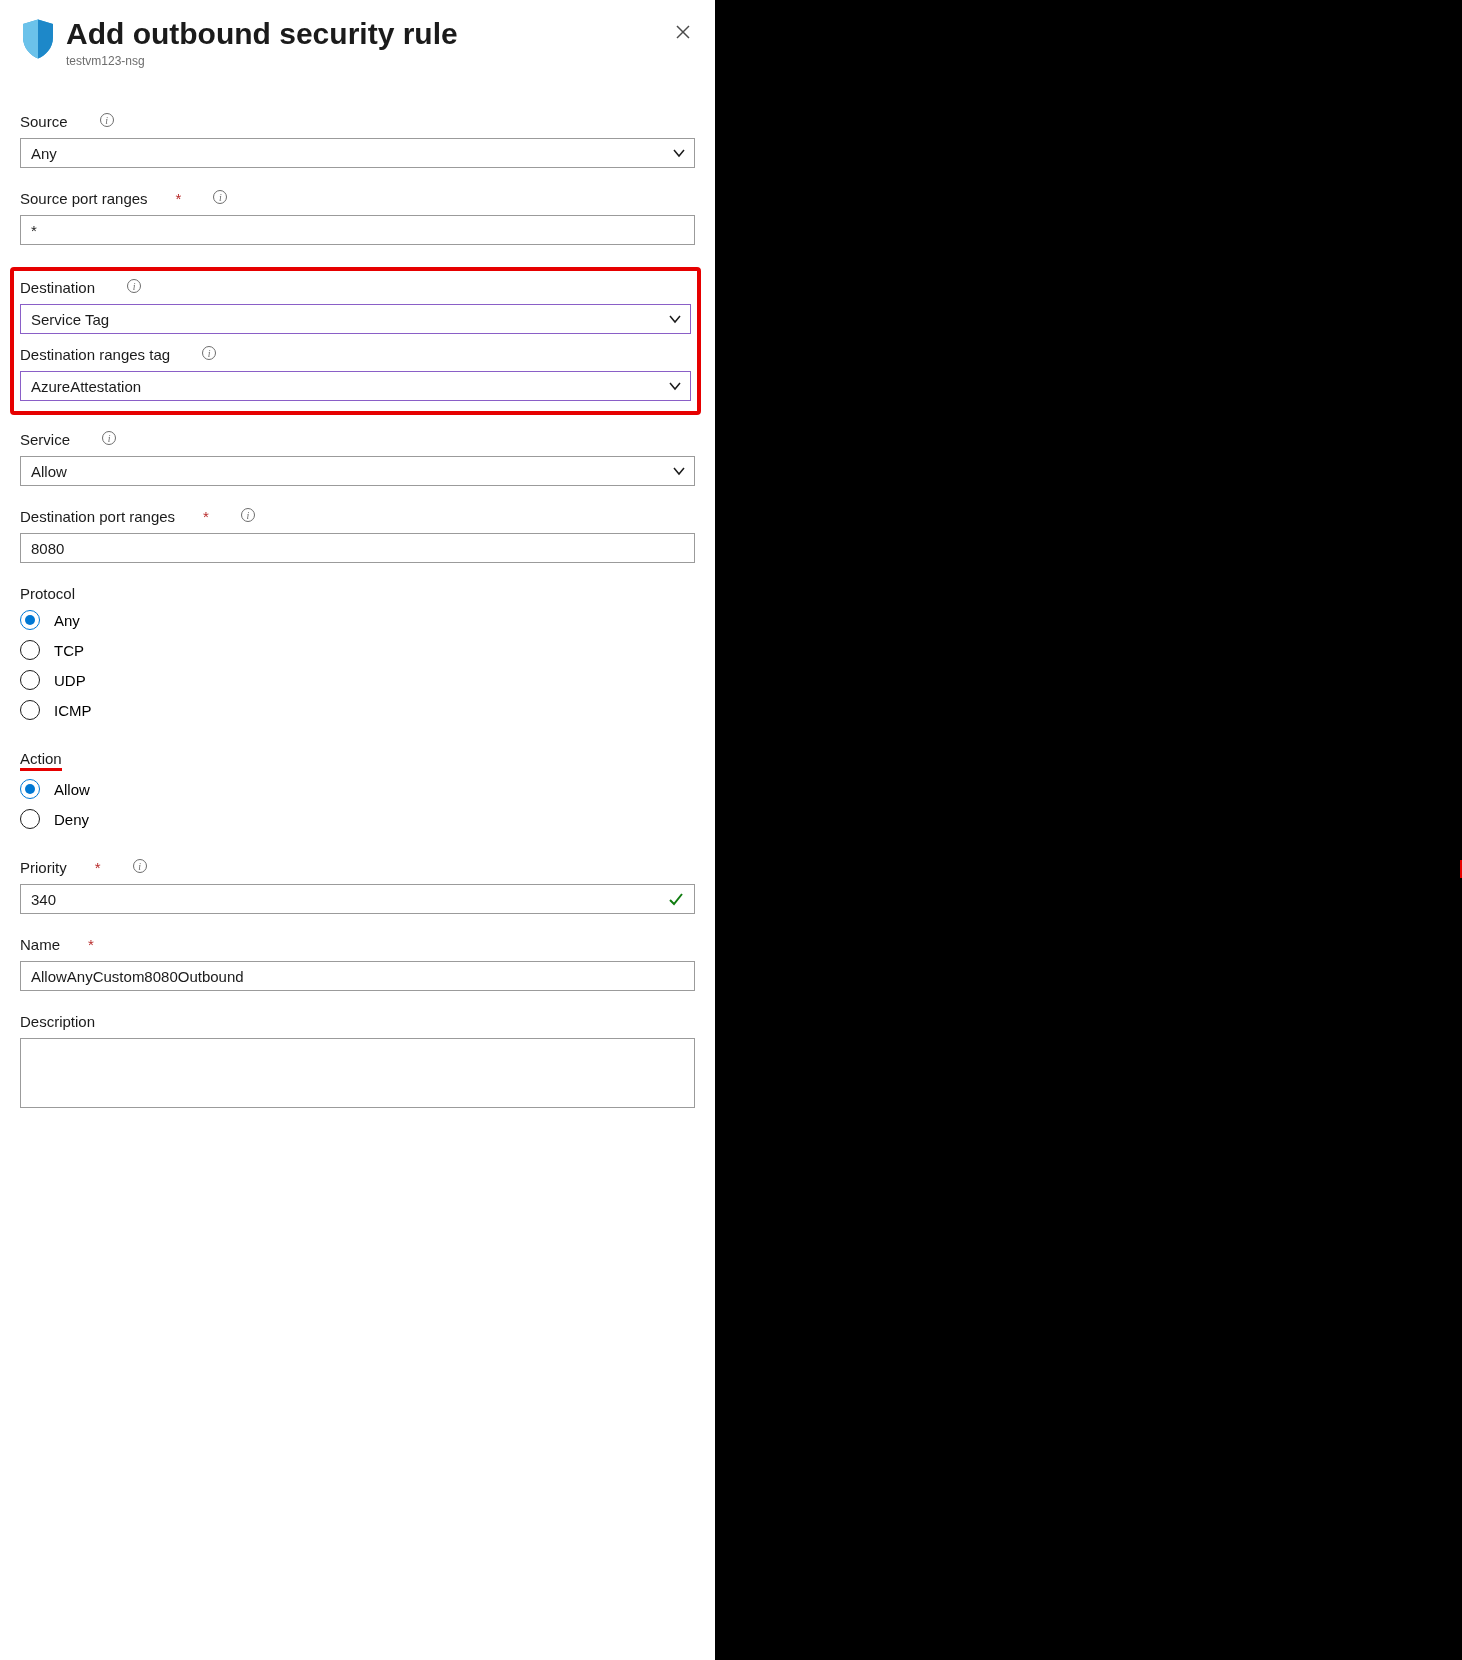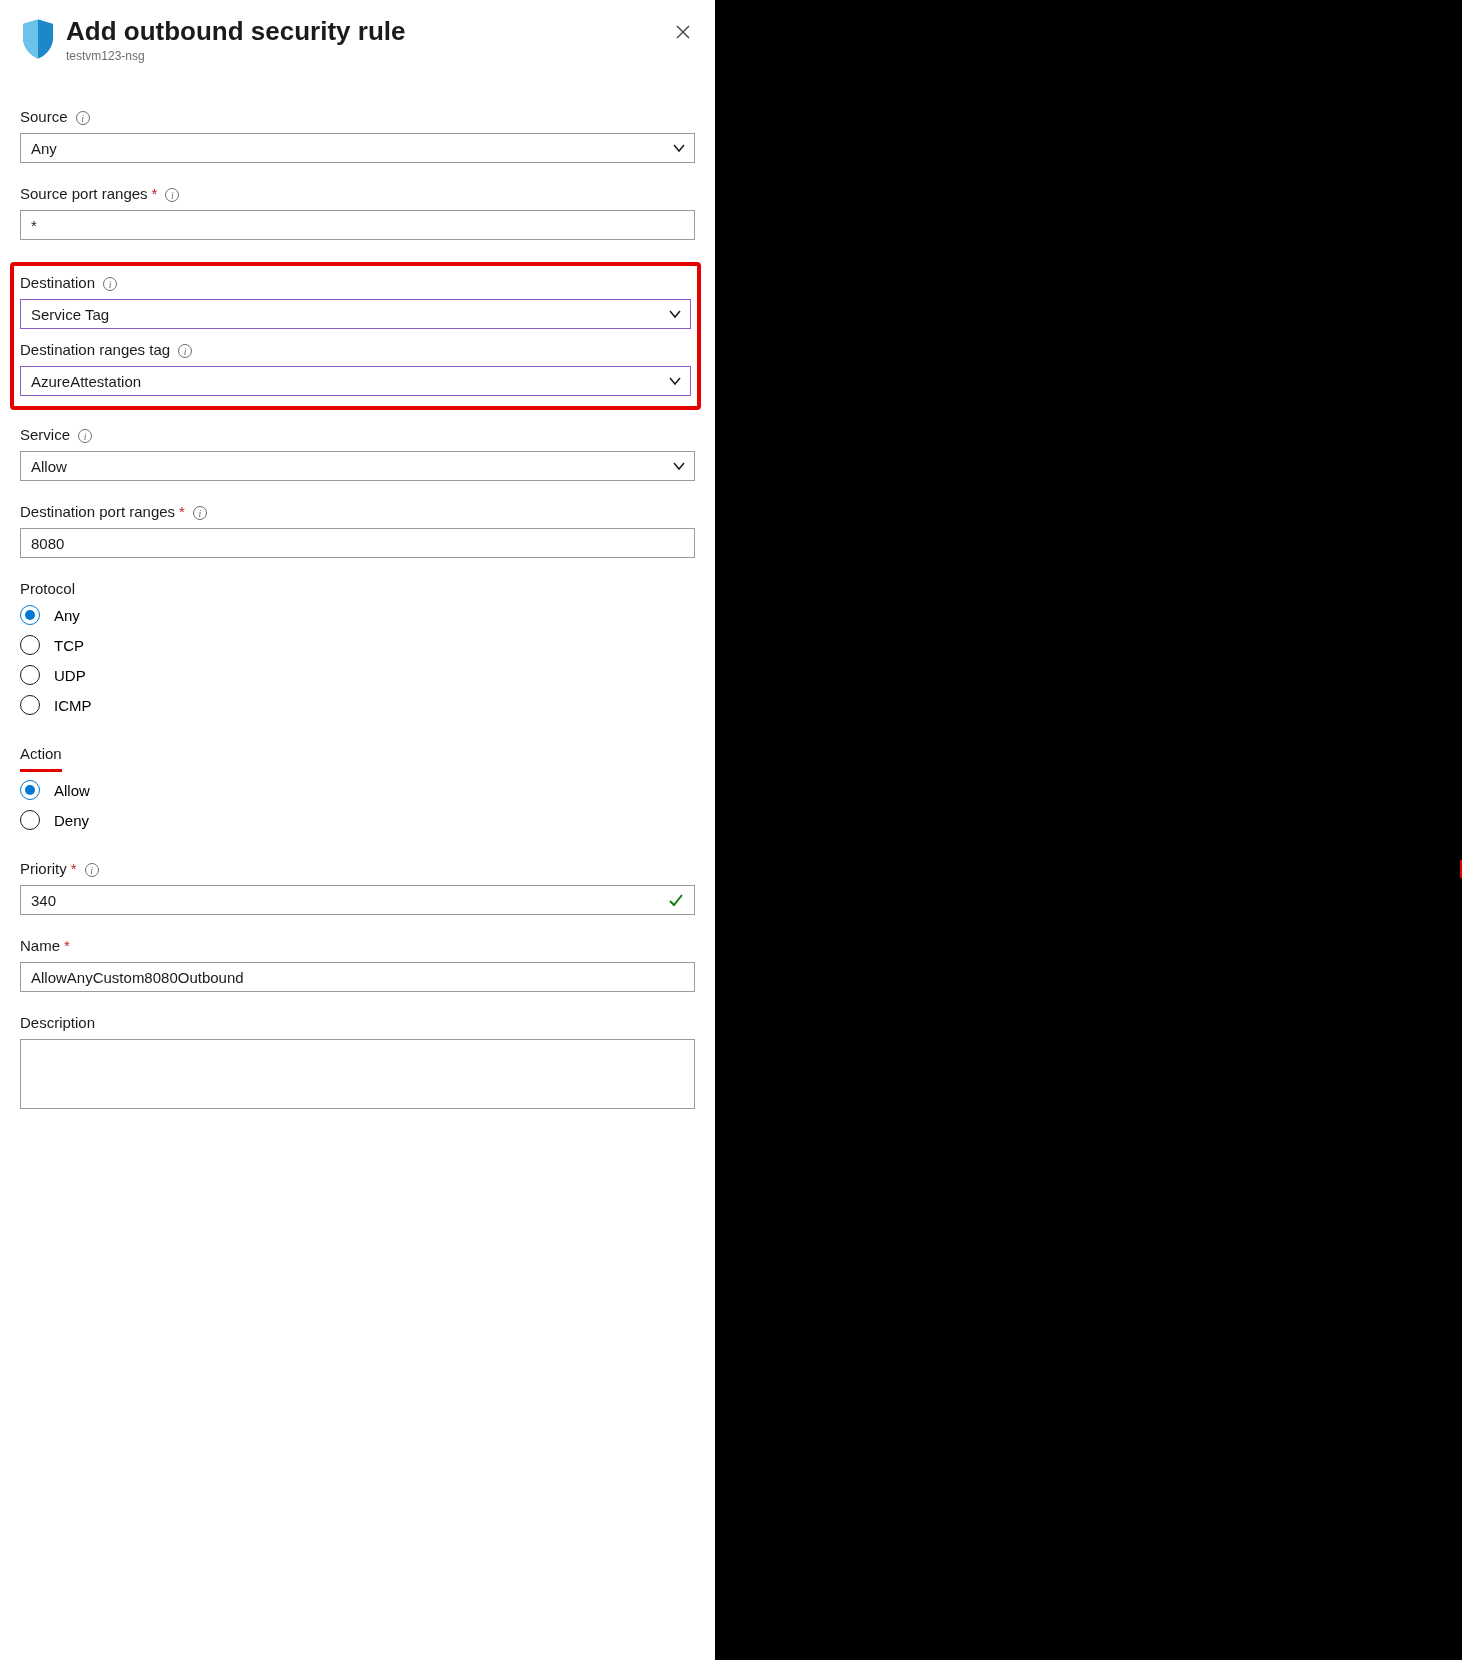--- a/index.html
+++ b/index.html
@@ -6,32 +6,32 @@
   html, body { width: 1462px; height: 1660px; background: #000; }
   .panel {
     width: 715px;
     height: 1660px;
     background: #fff;
     padding: 16px 20px;
     position: relative;
   }
   .header { display: flex; align-items: flex-start; }
   .shield { width: 36px; height: 42px; margin-right: 10px; margin-top: 2px; }
-  .titles h1 { font-size: 26px; font-weight: 600; color: #1b1b1b; line-height: 1.2; }
+  .titles h1 { font-size: 30px; font-weight: 600; color: #1b1b1b; line-height: 1.2; }
   .titles .sub { font-size: 12px; color: #6d6d6d; margin-top: 2px; }
   .close-btn {
     position: absolute; right: 22px; top: 22px;
     width: 20px; height: 20px; cursor: pointer;
     display:flex; align-items:center; justify-content:center;
   }
   .close-btn svg { width: 16px; height: 16px; stroke:#4b4b4b; stroke-width:1.5; }
 
   .form { margin-top: 45px; }
   .field { margin-bottom: 22px; }
-  .label-row { display: flex; align-items: flex-end; font-size: 15px; color: #1b1b1b; margin-bottom: 8px; }
+  .label-row { display: flex; align-items: flex-start; font-size: 15px; color: #1b1b1b; margin-bottom: 8px; gap: 24px; }
   .label-row .req { color: #b82a2a; margin-left: 4px; }
   .info-icon {
     width: 14px; height: 14px; border:1px solid #6d6d6d; border-radius:50%;
     display:inline-flex; align-items:center; justify-content:center;
     font-size: 10px; color:#6d6d6d; margin-left: 8px; font-family: Georgia, serif; font-style: italic;
   }
   .control {
     width: 100%; height: 30px;
     border: 1px solid #9b9b9b;
     display:flex; align-items:center;
@@ -71,21 +71,21 @@
   .radios { display:flex; flex-direction:column; gap:10px; margin-top:2px;}
   .radio-row { display:flex; align-items:center; gap:14px; font-size:15px; cursor:pointer;}
   .radio-circle {
     width:20px; height:20px; border:1.6px solid #1b1b1b; border-radius:50%;
     display:flex; align-items:center; justify-content:center; flex-shrink:0;
   }
   .radio-circle .dot { width:10px; height:10px; border-radius:50%; background:#0078d4; display:none;}
   .radio-row.selected .radio-circle { border-color:#0078d4; }
   .radio-row.selected .radio-circle .dot { display:block; }
 
-  .action-label { display:inline-block; border-bottom: 3px solid #e60000; padding-bottom:7px; }
+  .action-label { display:inline-block; border-bottom: 3px solid #e60000; padding-bottom:1px; }
 
   .ta {
     width:100%; height:70px; border:1px solid #9b9b9b; resize:none;
     font-size:15px; font-family:inherit; padding:6px 10px; outline:none;
   }
 
   .red-mark {
     position:absolute; right:-4px; top:860px;
     width:6px; height:18px; background:#e60000;
   }

